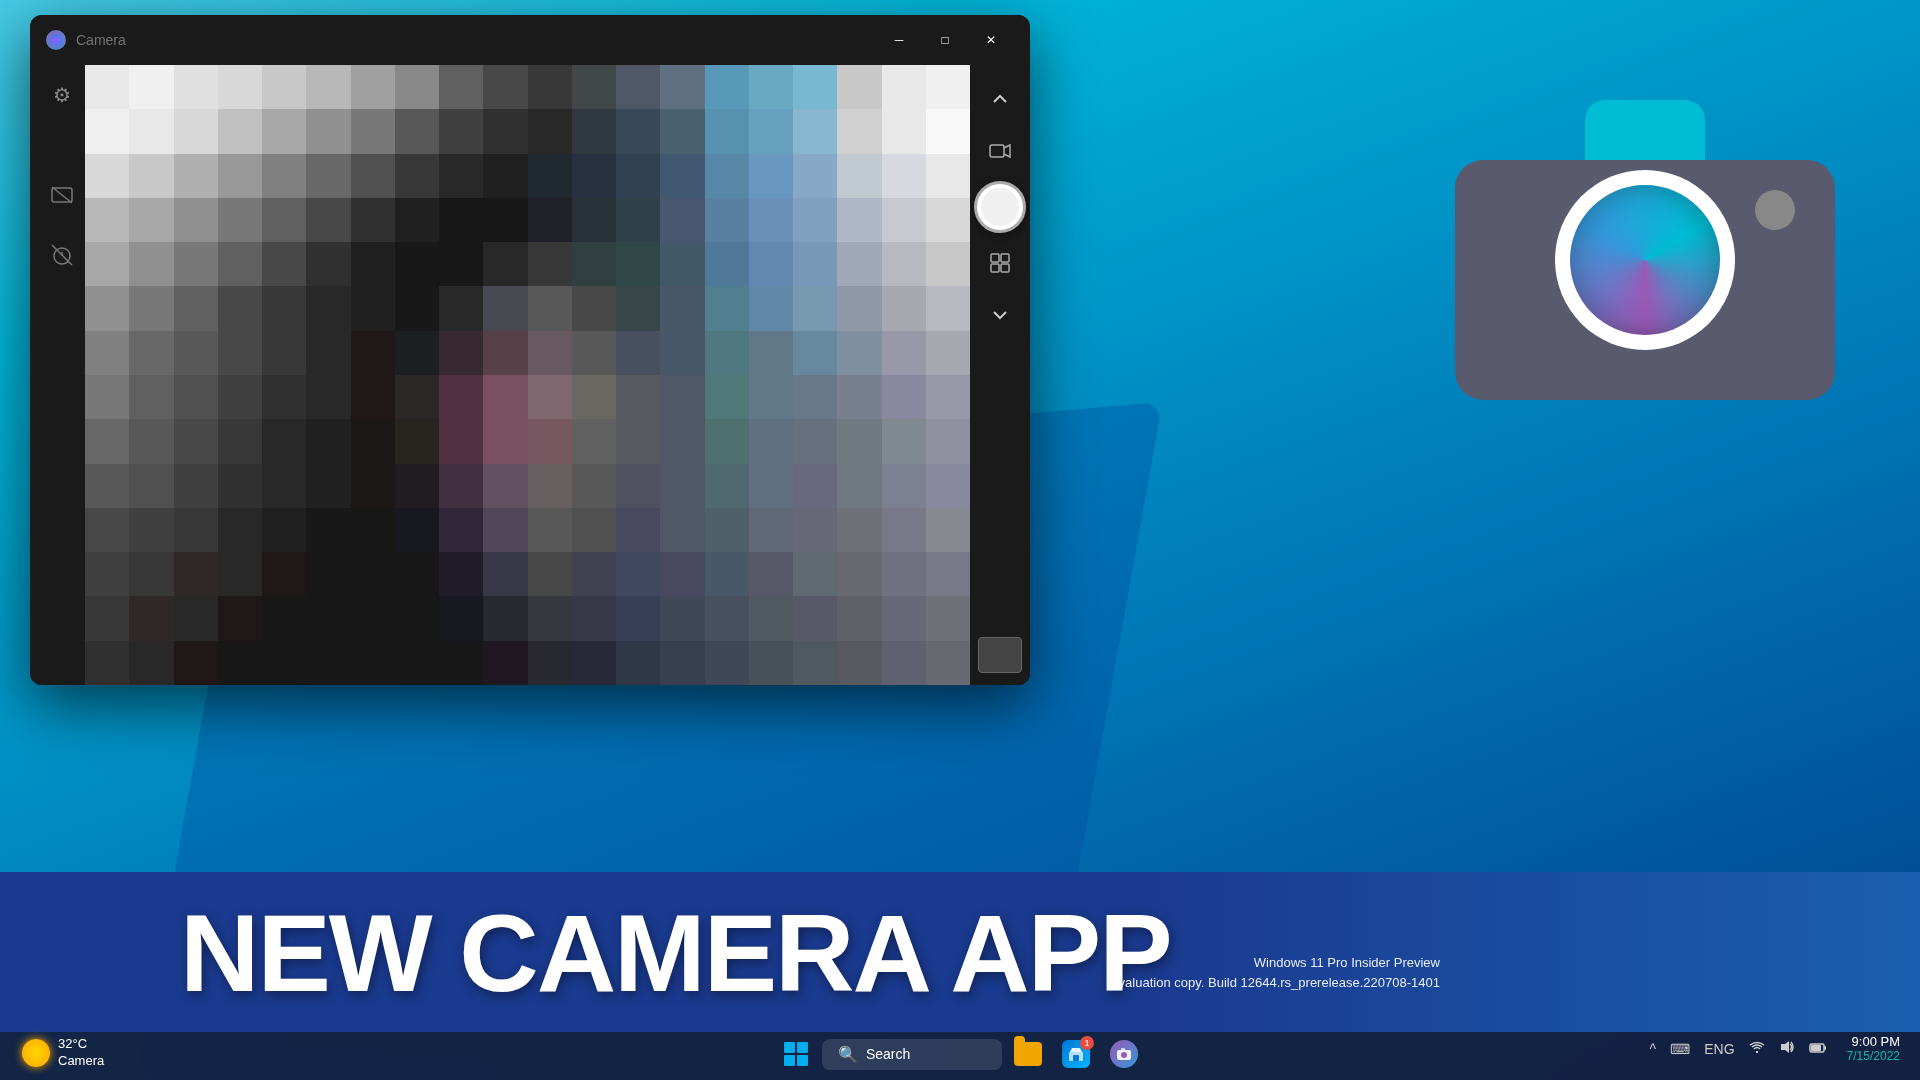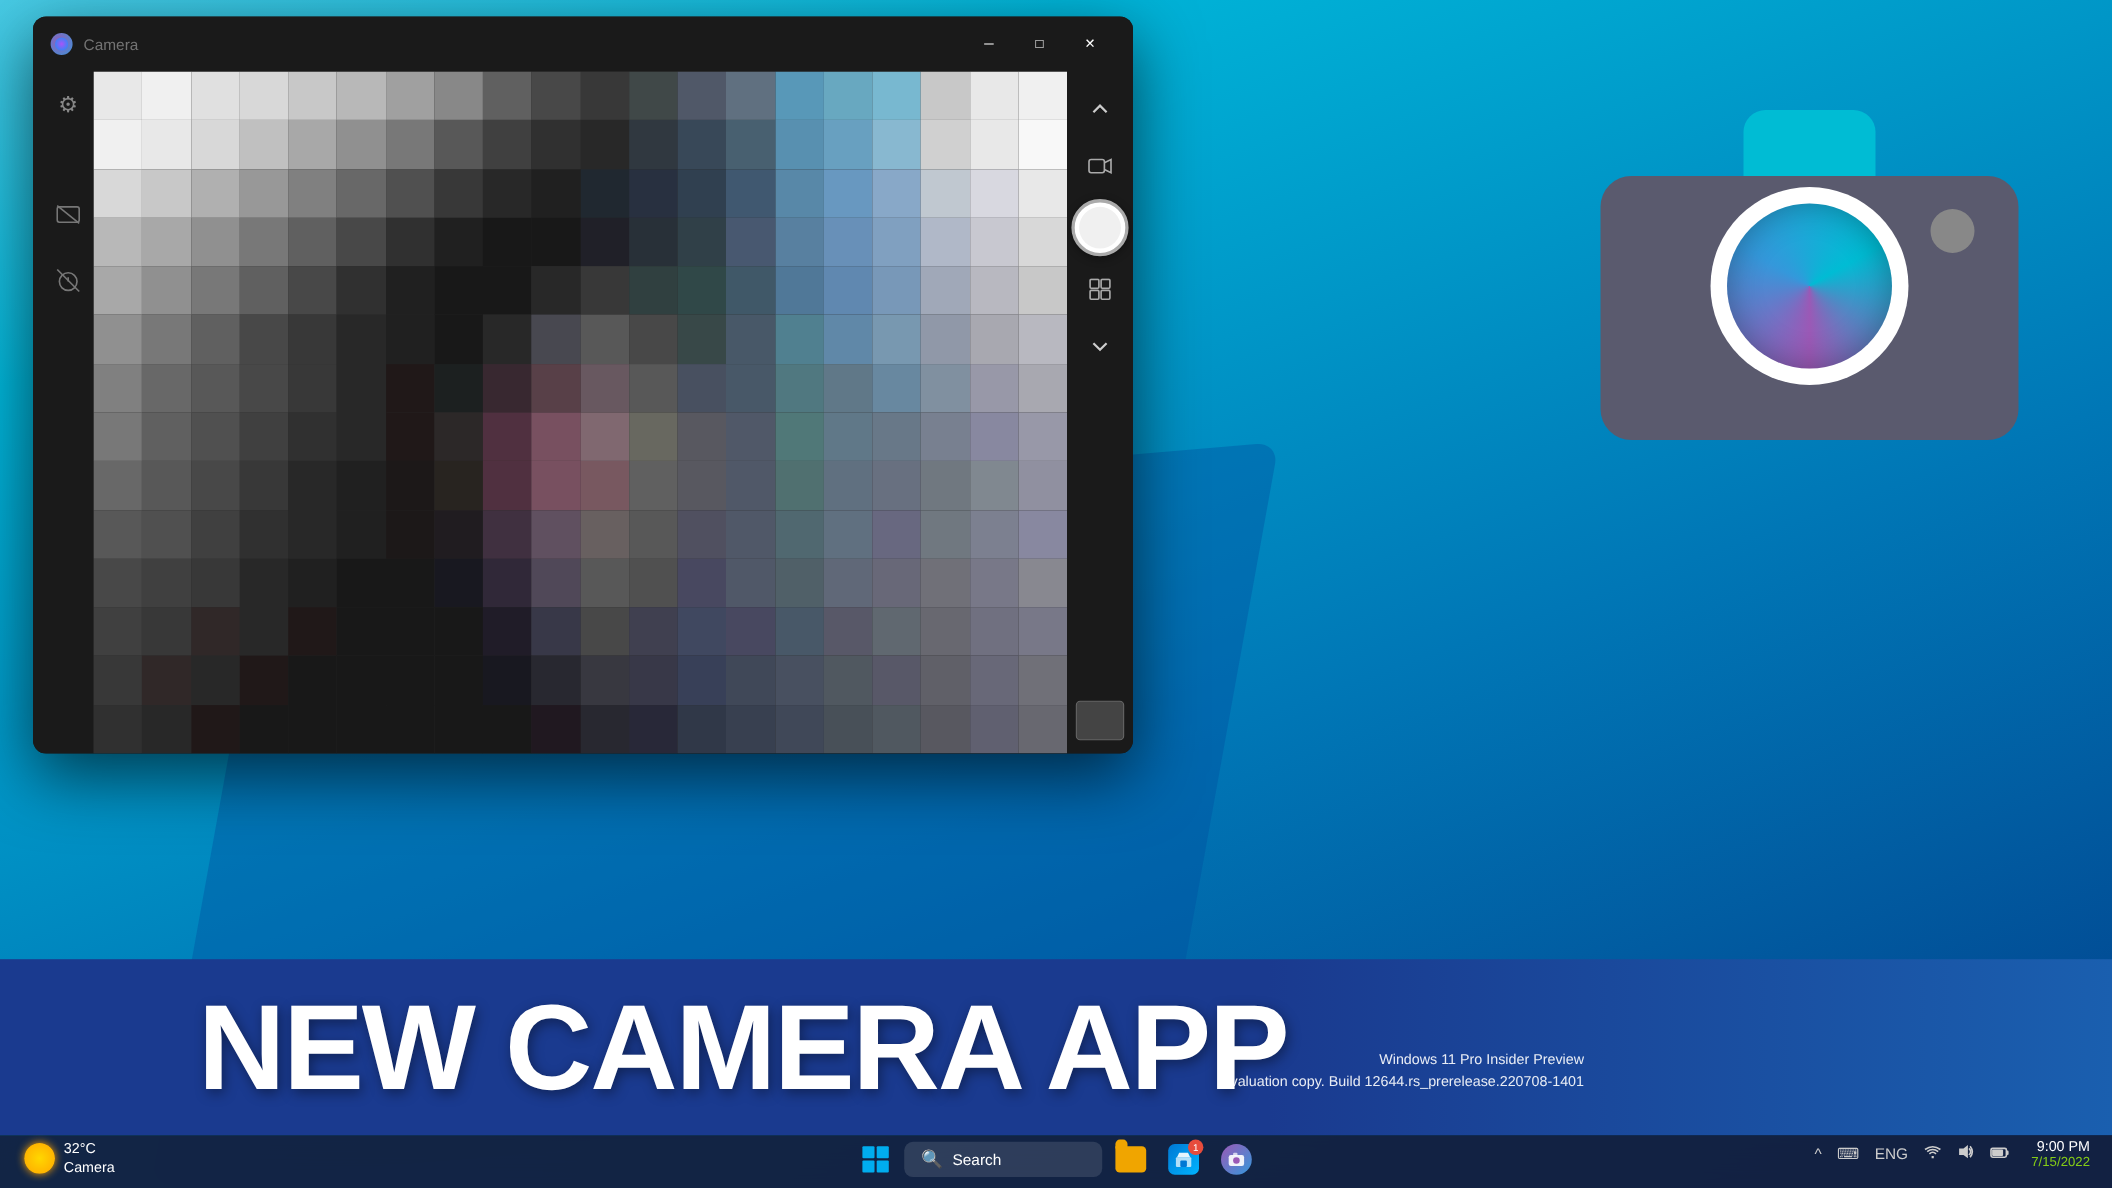--- a/index.html
+++ b/index.html
@@ -453,21 +453,21 @@
       padding: 2px 8px;
       border-radius: 6px;
     }
 
     .clock-time {
       color: #ffffff;
       font-size: 13px;
       font-weight: 500;
     }
     .clock-date {
-      color: #84cc16;
+      color: #14b8a6;
       font-size: 12px;
     }
   </style>
 </head>
 <body>
 
 <div class="desktop-bg"></div>
 <div class="desktop-shape1"></div>
 
 <div class="camera-window">

